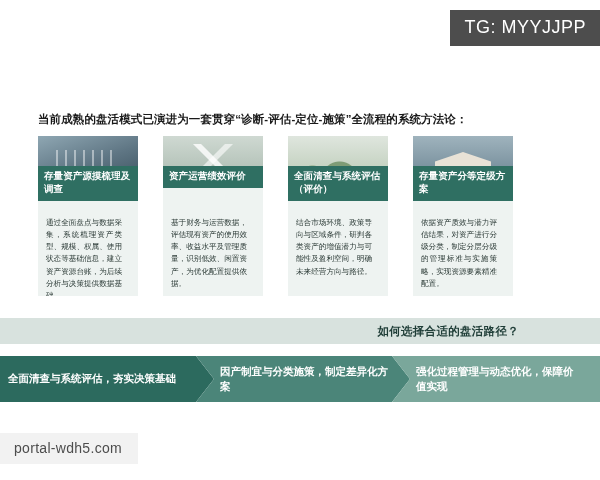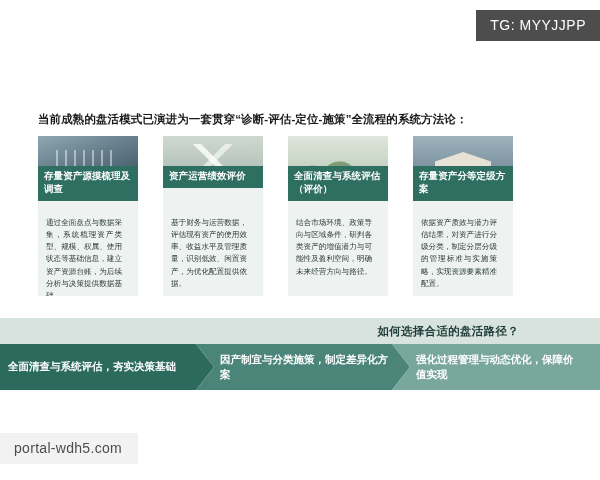--- a/index.html
+++ b/index.html
@@ -21,21 +21,21 @@
     background: #ffffff;
   }
 
   
   .tg-tag {
     position: absolute;
     right: 0;
     top: 10px;
     background: #4d4d4d;
     color: #ffffff;
-    font-size: 14px;
+    font-size: 18px;
     padding: 7px 14px 8px 14px;
     letter-spacing: 0.5px;
     font-family: "Liberation Sans", sans-serif;
   }
   
   .portal-tag {
     position: absolute;
     left: 0;
     bottom: 16px;
     background: #f2f2f2;
@@ -219,21 +219,21 @@
     font-weight: bold;
     color: #1f3d37;
     letter-spacing: 0.3px;
     margin-left: 40px;
   }
 
   
   .arrows {
     position: absolute;
     left: 0;
-    top: 344px;
+    top: 356px;
     width: 496px;
     height: 46px;
   }
   .arrow {
     position: absolute;
     top: 0;
     height: 46px;
     box-sizing: border-box;
     color: #ffffff;
     font-size: 10.5px;

